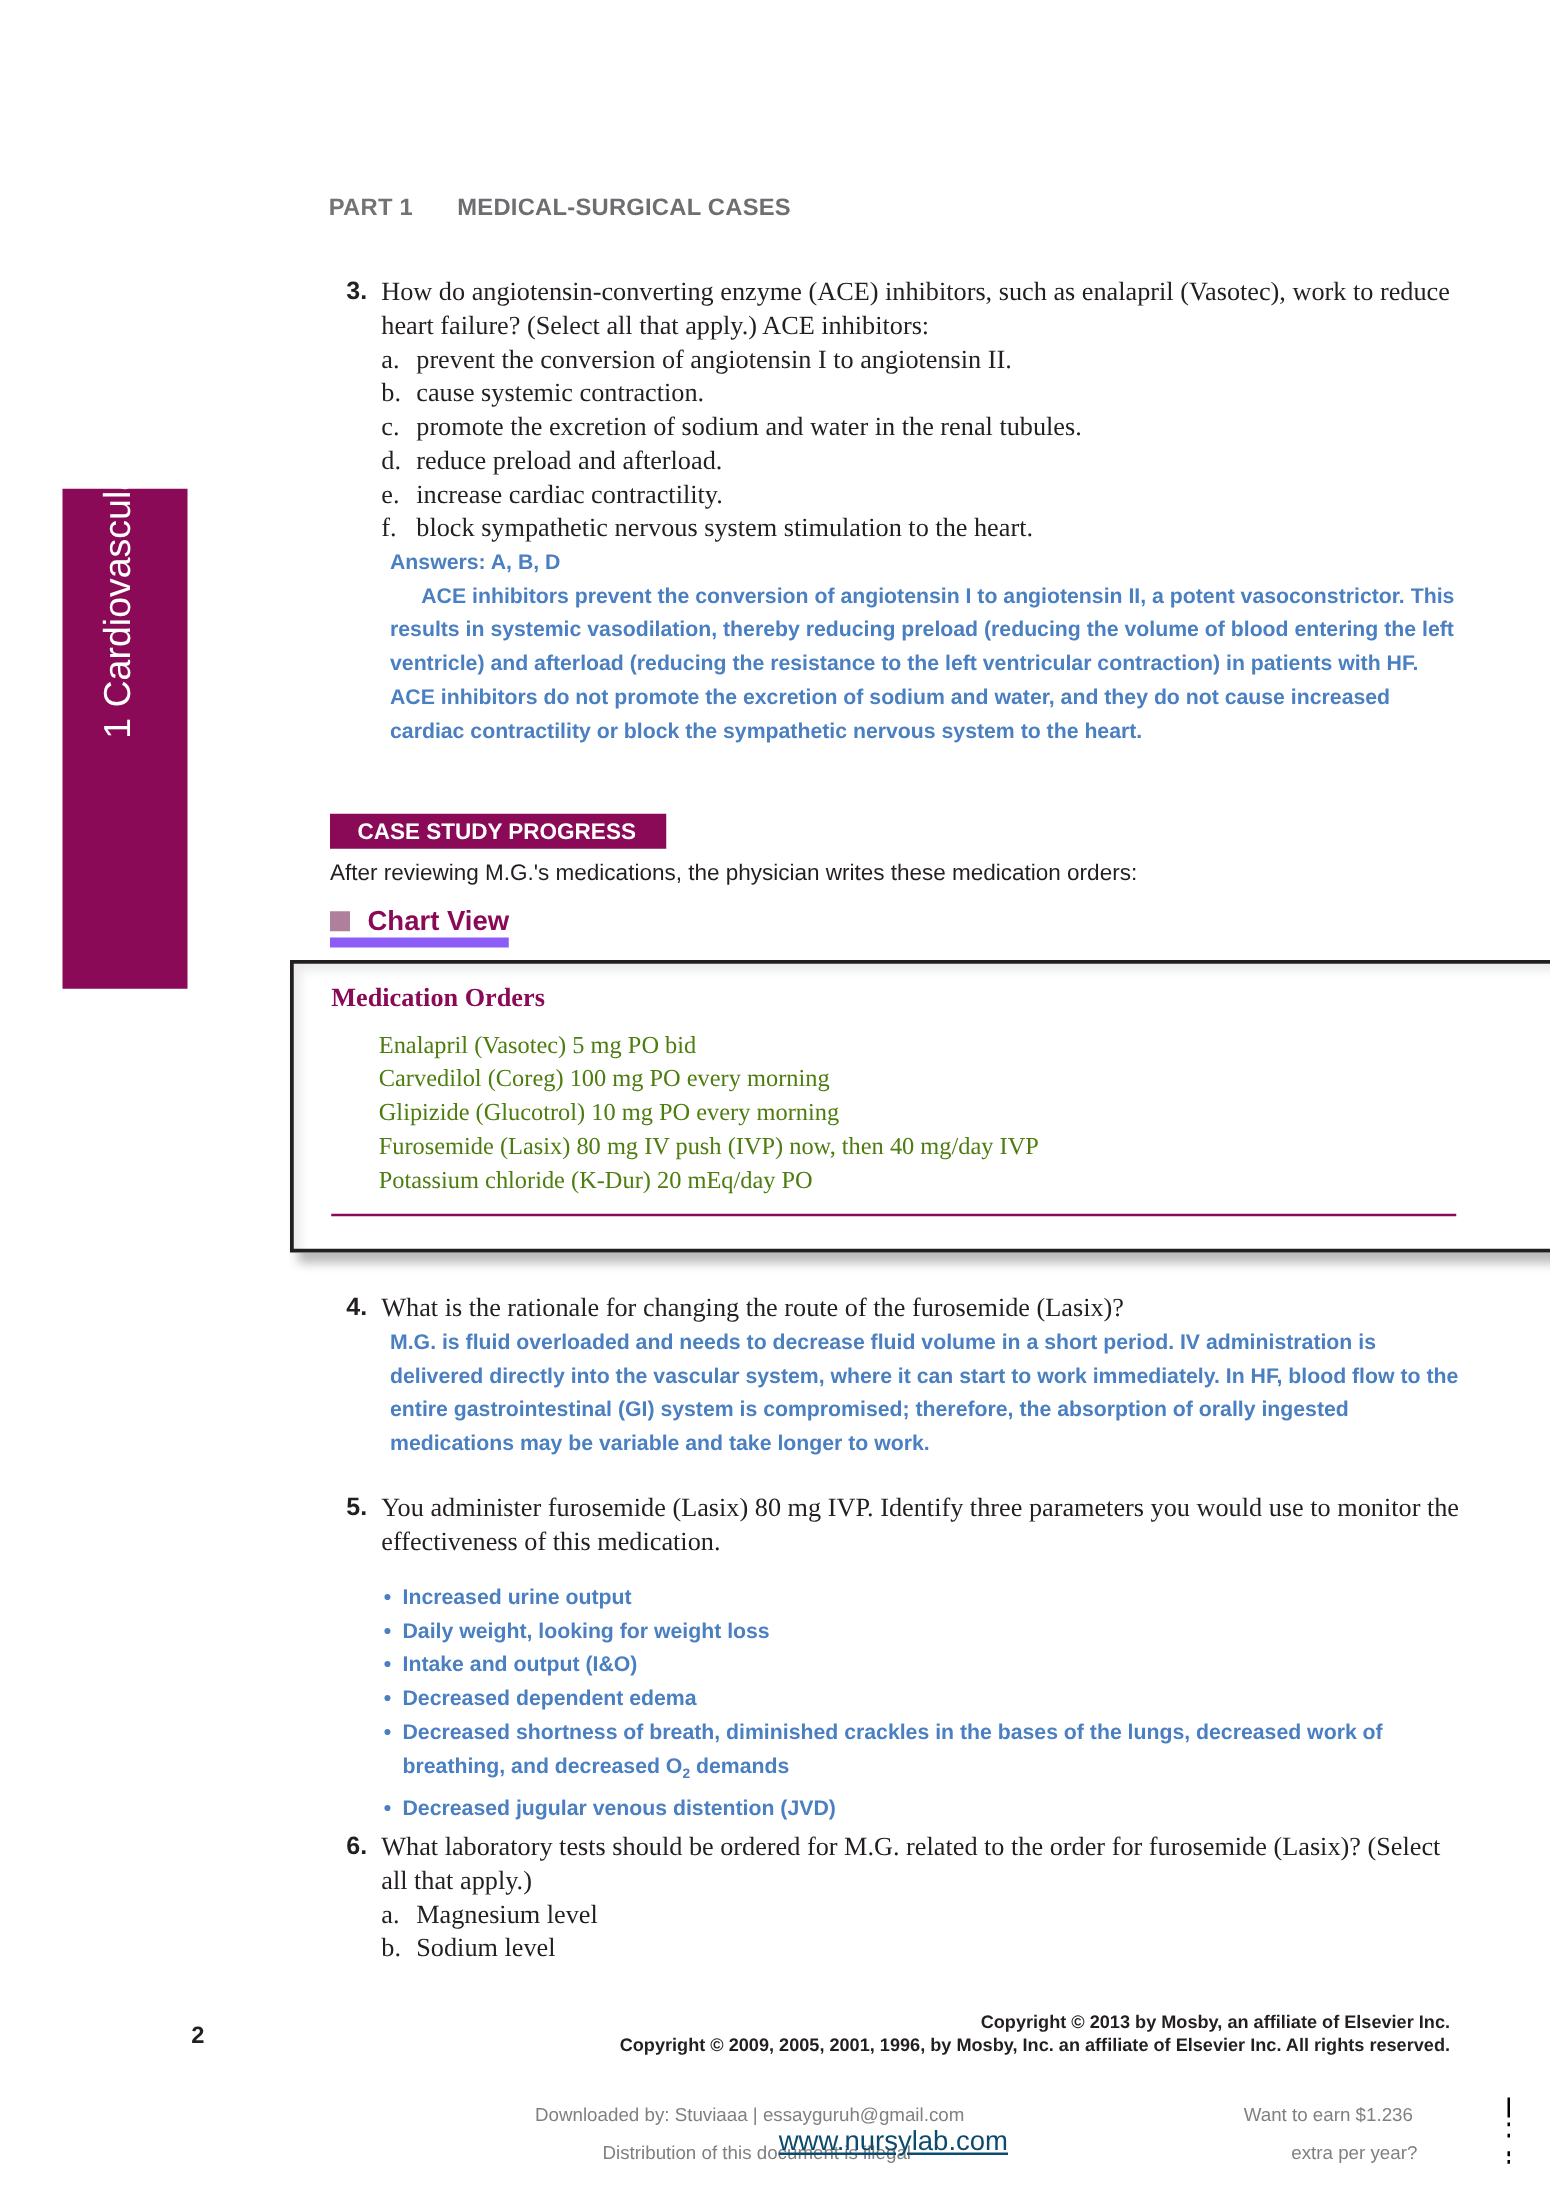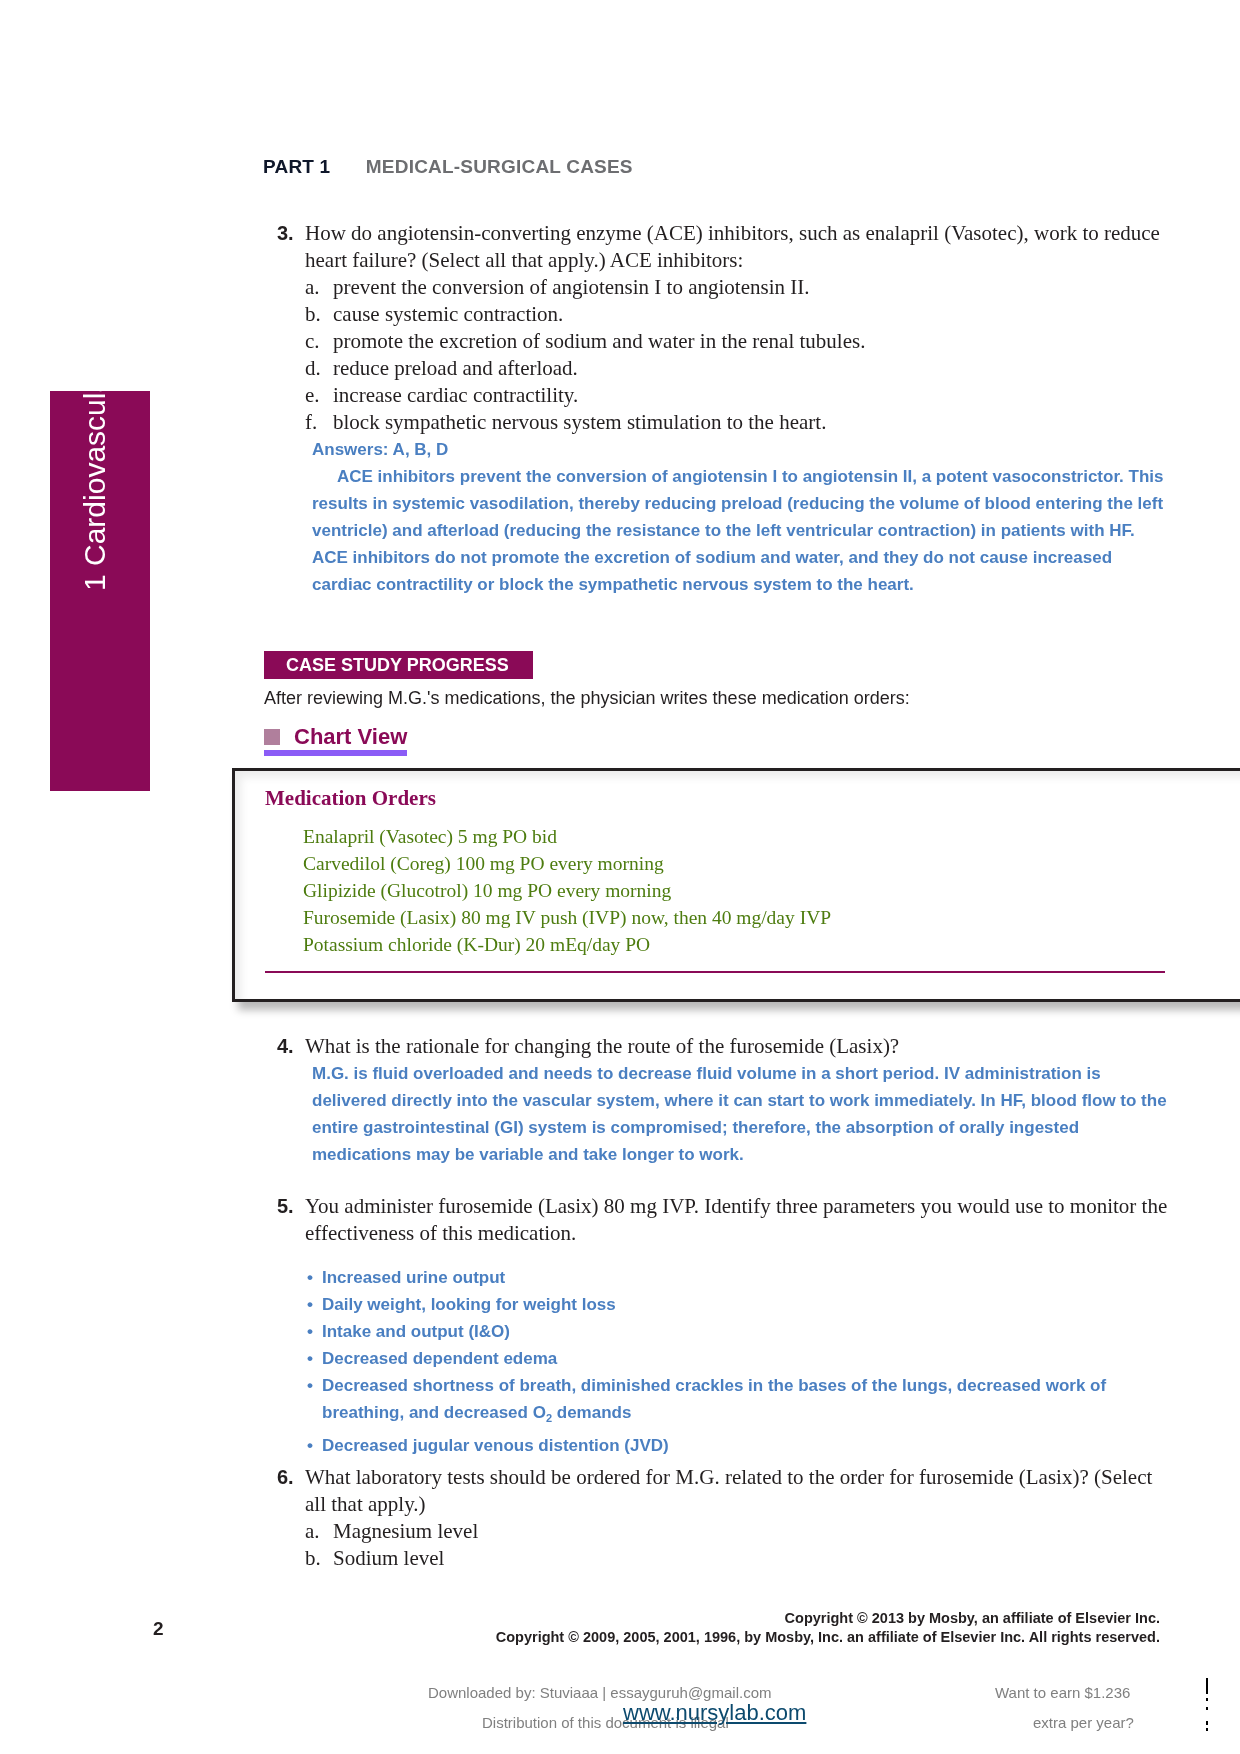--- a/index.html
+++ b/index.html
@@ -2,21 +2,21 @@
 <html><head>
 <meta charset="utf-8">
 <style>
   html, body { margin:0; padding:0; background:#ffffff; }
   body { width:1240px; height:1754px; position:relative; overflow:hidden; font-family:"Liberation Serif", serif; color:#231f20; }
   .abs { position:absolute; }
   .sans { font-family:"Liberation Sans", sans-serif; }
 
   
   .running-head { left:263px; top:156px; font-size:19px; font-weight:bold; letter-spacing:0.2px; white-space:nowrap; }
-  .running-head .part { color:#0f172a; }
+  .running-head .part { color:#737373; }
   .running-head .sect { color:#6d6e71; margin-left:30px; }
 
   
   .side-tab { left:50px; top:391px; width:100px; height:400px; background:#8a0a57; }
   .side-tab-label { position:absolute; left:0; top:0; width:200px; height:100px; color:#fff; font-family:"Liberation Sans Narrow","Liberation Sans",sans-serif; font-size:30px; white-space:nowrap; transform:rotate(-90deg); transform-origin:left top; }
 
   
   .q { position:absolute; left:277px; width:900px; font-size:21px; line-height:27px; }
   .qnum { position:absolute; left:0; top:0; font-family:"Liberation Sans", sans-serif; font-weight:bold; font-size:20px; }
   .qtext { margin-left:28px; }
@@ -25,21 +25,21 @@
   .ans { color:#4a7fc1; font-family:"Liberation Sans", sans-serif; font-weight:bold; font-size:17px; line-height:27px; }
   .ans-block { margin-left:35px; }
   .ans-indent { text-indent:25px; }
   .bullets { margin-left:28px; padding:0; list-style:none; }
   .bullets li { position:relative; padding-left:17px; }
   .bullets li .dot { position:absolute; left:2px; top:0; }
 
   
   .case-banner { left:264px; top:651px; width:269px; height:28px; background:#8a0a57; color:#fff; font-family:"Liberation Sans", sans-serif; font-weight:bold; font-size:18px; line-height:28px; padding-left:22px; box-sizing:border-box; }
   .case-intro { left:264px; top:688px; font-family:"Liberation Sans", sans-serif; font-size:18px; color:#231f20; white-space:nowrap; }
-  .chart-view { left:264px; top:724px; font-family:"Liberation Sans", sans-serif; font-weight:bold; font-size:22px; color:#8a0a57; white-space:nowrap; border-bottom:6px solid #8b5cf6; padding-bottom:0; line-height:26px; }
+  .chart-view { left:264px; top:724px; font-family:"Liberation Sans", sans-serif; font-weight:bold; font-size:22px; color:#8a0a57; white-space:nowrap; border-bottom:8px solid #8b5cf6; padding-bottom:0; line-height:26px; }
   .chart-view .sq { display:inline-block; width:16px; height:16px; background:#b07f9c; margin-right:14px; vertical-align:-1px; }
 
   
   .med-box { left:232px; top:768px; width:1060px; height:234px; border:3px solid #231f20; background:#fff; box-shadow:6px 8px 8px rgba(0,0,0,0.28), inset 6px 6px 8px rgba(0,0,0,0.08); box-sizing:border-box; }
   .med-title { position:absolute; left:30px; top:15px; font-family:"Liberation Serif", serif; font-weight:bold; font-size:21px; color:#8a0a57; }
   .med-list { position:absolute; left:68px; top:52px; font-family:"Liberation Serif", serif; font-size:19.5px; line-height:27px; color:#4d7c0f; list-style:none; margin:0; padding:0; }
   .med-rule { position:absolute; left:30px; top:200px; width:1016px; height:2px; background:#8a0a57; }
 
   
   .page-num { left:153px; top:1618px; font-family:"Liberation Sans", sans-serif; font-weight:bold; font-size:19px; }

